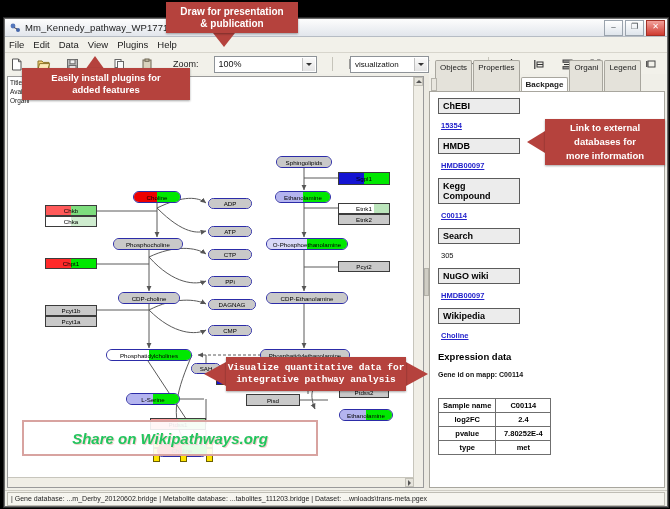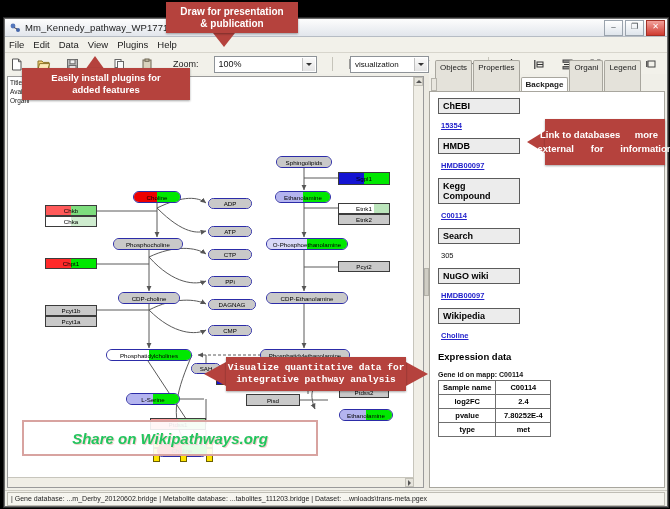--- a/index.html
+++ b/index.html
@@ -69,21 +69,21 @@
   .tab.active{background:#fff;padding-bottom:2px;margin-bottom:-1px;font-weight:bold;}
   .tabbody{flex:1;background:#fff;border:1px solid #a8a69e;overflow:hidden;position:relative;padding:6px 0 0 8px;}
 
   .dbhead{width:82px;border:1px solid #5b5b5b;background:#ececec;font-size:9px;font-weight:bold;color:#000;
           padding:2px 4px;box-sizing:border-box;margin-top:6px;}
   .dbhead.first{margin-top:0;}
   .dblink{font-size:7.5px;color:#2222cc;text-decoration:underline;margin:3px 0 0 3px;display:inline-block;font-weight:bold;}
   .dbval{font-size:7.5px;color:#111;margin:3px 0 0 3px;display:inline-block;font-weight:normal;}
   .exprhead{font-size:9.5px;font-weight:bold;color:#000;margin-top:9px;}
   .geneid{font-size:7px;color:#111;margin-top:9px;font-weight:bold;}
-  table.expr{border-collapse:collapse;margin-top:2px;}
+  table.expr{border-collapse:collapse;margin-top:20px;}
   table.expr td{border:1px solid #6f6f6f;font-size:7.5px;font-weight:bold;color:#000;text-align:center;
                 padding:2px 4px;min-width:46px;}
 
   
   .statusbar{position:absolute;left:0;right:0;bottom:0;height:15px;background:#f1f0e9;border-top:1px solid #cfcdc4;
              display:flex;align-items:center;}
   .statusbar .sb-in{margin:1px 2px;flex:1;height:12px;border:1px solid #bfbdb4;background:#f6f5ef;
                     font-size:7px;color:#1b1b1b;display:flex;align-items:center;padding-left:3px;}
 
   
@@ -619,21 +619,21 @@
     <span>&amp; publication</span>
   </div>
   <div class="arrow-dn" style="left:213px;top:33px;border-left:11px solid transparent;border-right:11px solid transparent;border-top:14px solid #b5423d;"></div>
 
   <div class="callout" style="left:22px;top:68px;width:168px;height:32px;font-size:9.5px;flex-direction:column;">
     <span>Easily install plugins for</span>
     <span>added features</span>
   </div>
   <div class="arrow-dn" style="left:85px;top:56px;border-left:10px solid transparent;border-right:10px solid transparent;border-bottom:14px solid #b5423d;"></div>
 
-  <div class="callout" style="left:545px;top:119px;width:120px;height:46px;font-size:9.5px;flex-direction:row;line-height:14px;">
+  <div class="callout" style="left:545px;top:119px;width:120px;height:46px;font-size:9.5px;flex-direction:column;line-height:14px;">
     <span>Link  to external</span>
     <span>databases  for</span>
     <span>more information</span>
   </div>
   <div class="arrow-dn" style="left:527px;top:131px;border-top:11px solid transparent;border-bottom:11px solid transparent;border-right:18px solid #b5423d;"></div>
 
   <div class="callout" style="left:226px;top:357px;width:180px;height:34px;font-size:9.5px;flex-direction:column;font-family:Liberation Mono, monospace;">
     <span>Visualize quantitative data  for</span>
     <span>integrative pathway analysis</span>
   </div>

